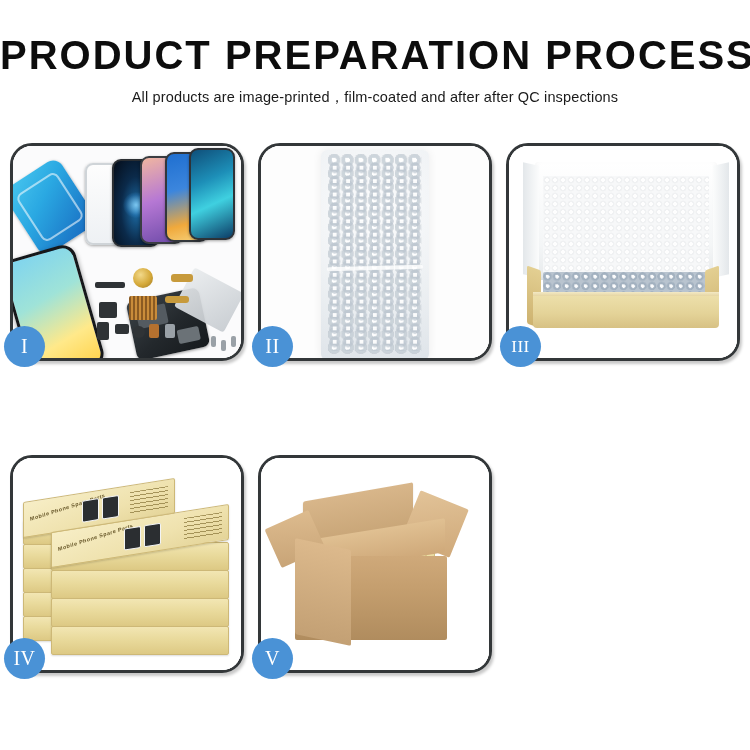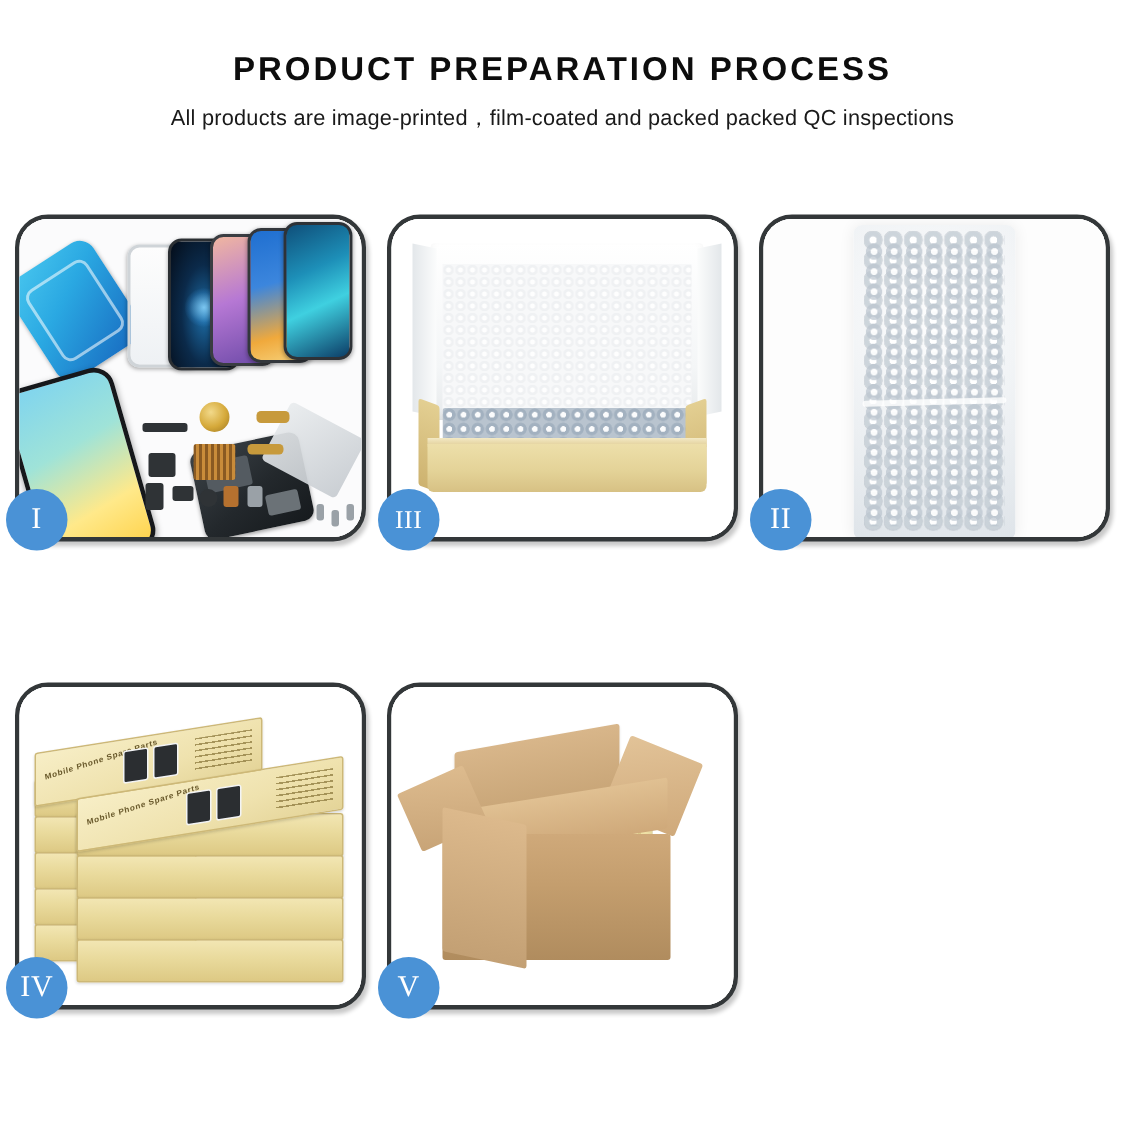--- a/index.html
+++ b/index.html
@@ -17,21 +17,21 @@
     position: relative;
   }
 
   
   .header {
     text-align: center;
     padding-top: 34px;
   }
   .title {
     font-family: "Liberation Sans", sans-serif;
-    font-size: 22px;
+    font-size: 40px;
     font-weight: 700;
     letter-spacing: 2.0px;
     color: #0d0d0d;
     line-height: 1.08;
     white-space: nowrap;
   }
   .subtitle {
     margin-top: 11px;
     font-family: "Liberation Sans", sans-serif;
     font-size: 14.5px;
@@ -399,21 +399,21 @@
     position:absolute; left:150px; top:18px; width:54px; height:24px;
     background: linear-gradient(160deg,rgba(245,248,250,.95),rgba(225,232,238,.6));
     transform: rotate(-8deg); border-radius:3px;
   }
 </style>
 </head>
 <body>
 
 <div class="header">
   <div class="title">PRODUCT PREPARATION PROCESS</div>
-  <div class="subtitle">All products are image-printed，film-coated and packed packed QC inspections</div>
+  <div class="subtitle">All products are image-printed，film-coated and after after QC inspections</div>
 </div>
 
 <div class="grid">
 
   <div class="panel">
     <div class="panel-inner">
       <div class="p1-bg"></div>
       <div class="phone ph-a"></div>
       <div class="phone ph-b"></div>
       <div class="phone ph-c"></div>
@@ -438,42 +438,42 @@
         <div class="pt silv" style="left:120px;top:70px;width:5px;height:11px;border-radius:2px;"></div>
         <div class="pt silv" style="left:130px;top:74px;width:5px;height:11px;border-radius:2px;"></div>
         <div class="pt silv" style="left:140px;top:70px;width:5px;height:11px;border-radius:2px;"></div>
       </div>
     </div>
     <div class="badge">I</div>
   </div>
 
   <div class="panel">
     <div class="panel-inner">
+      <div class="bubble-bg"></div>
+      <div class="bubble-sheet"></div>
+      <div class="bubbles"></div>
+      <div class="bubbles2"></div>
+      <div class="bubble-seam"></div>
+    </div>
+    <div class="badge">II</div>
+  </div>
+
+  <div class="panel">
+    <div class="panel-inner">
       <div class="p3">
         <div class="p3-lid"></div>
         <div class="p3-foam"></div>
         <div class="p3-bubble"></div>
         <div class="p3-flapL"></div>
         <div class="p3-flapR"></div>
         <div class="p3-rim"></div>
         <div class="p3-front"></div>
       </div>
     </div>
     <div class="badge wide">III</div>
-  </div>
-
-  <div class="panel">
-    <div class="panel-inner">
-      <div class="bubble-bg"></div>
-      <div class="bubble-sheet"></div>
-      <div class="bubbles"></div>
-      <div class="bubbles2"></div>
-      <div class="bubble-seam"></div>
-    </div>
-    <div class="badge">II</div>
   </div>
 
   <div class="panel">
     <div class="panel-inner">
       <div class="p4">
         <div class="stackwrap">
           <div class="sbox sb-l1"></div>
           <div class="sbox sb-l2"></div>
           <div class="sbox sb-l3"></div>
           <div class="sbox sb-l4"></div>

